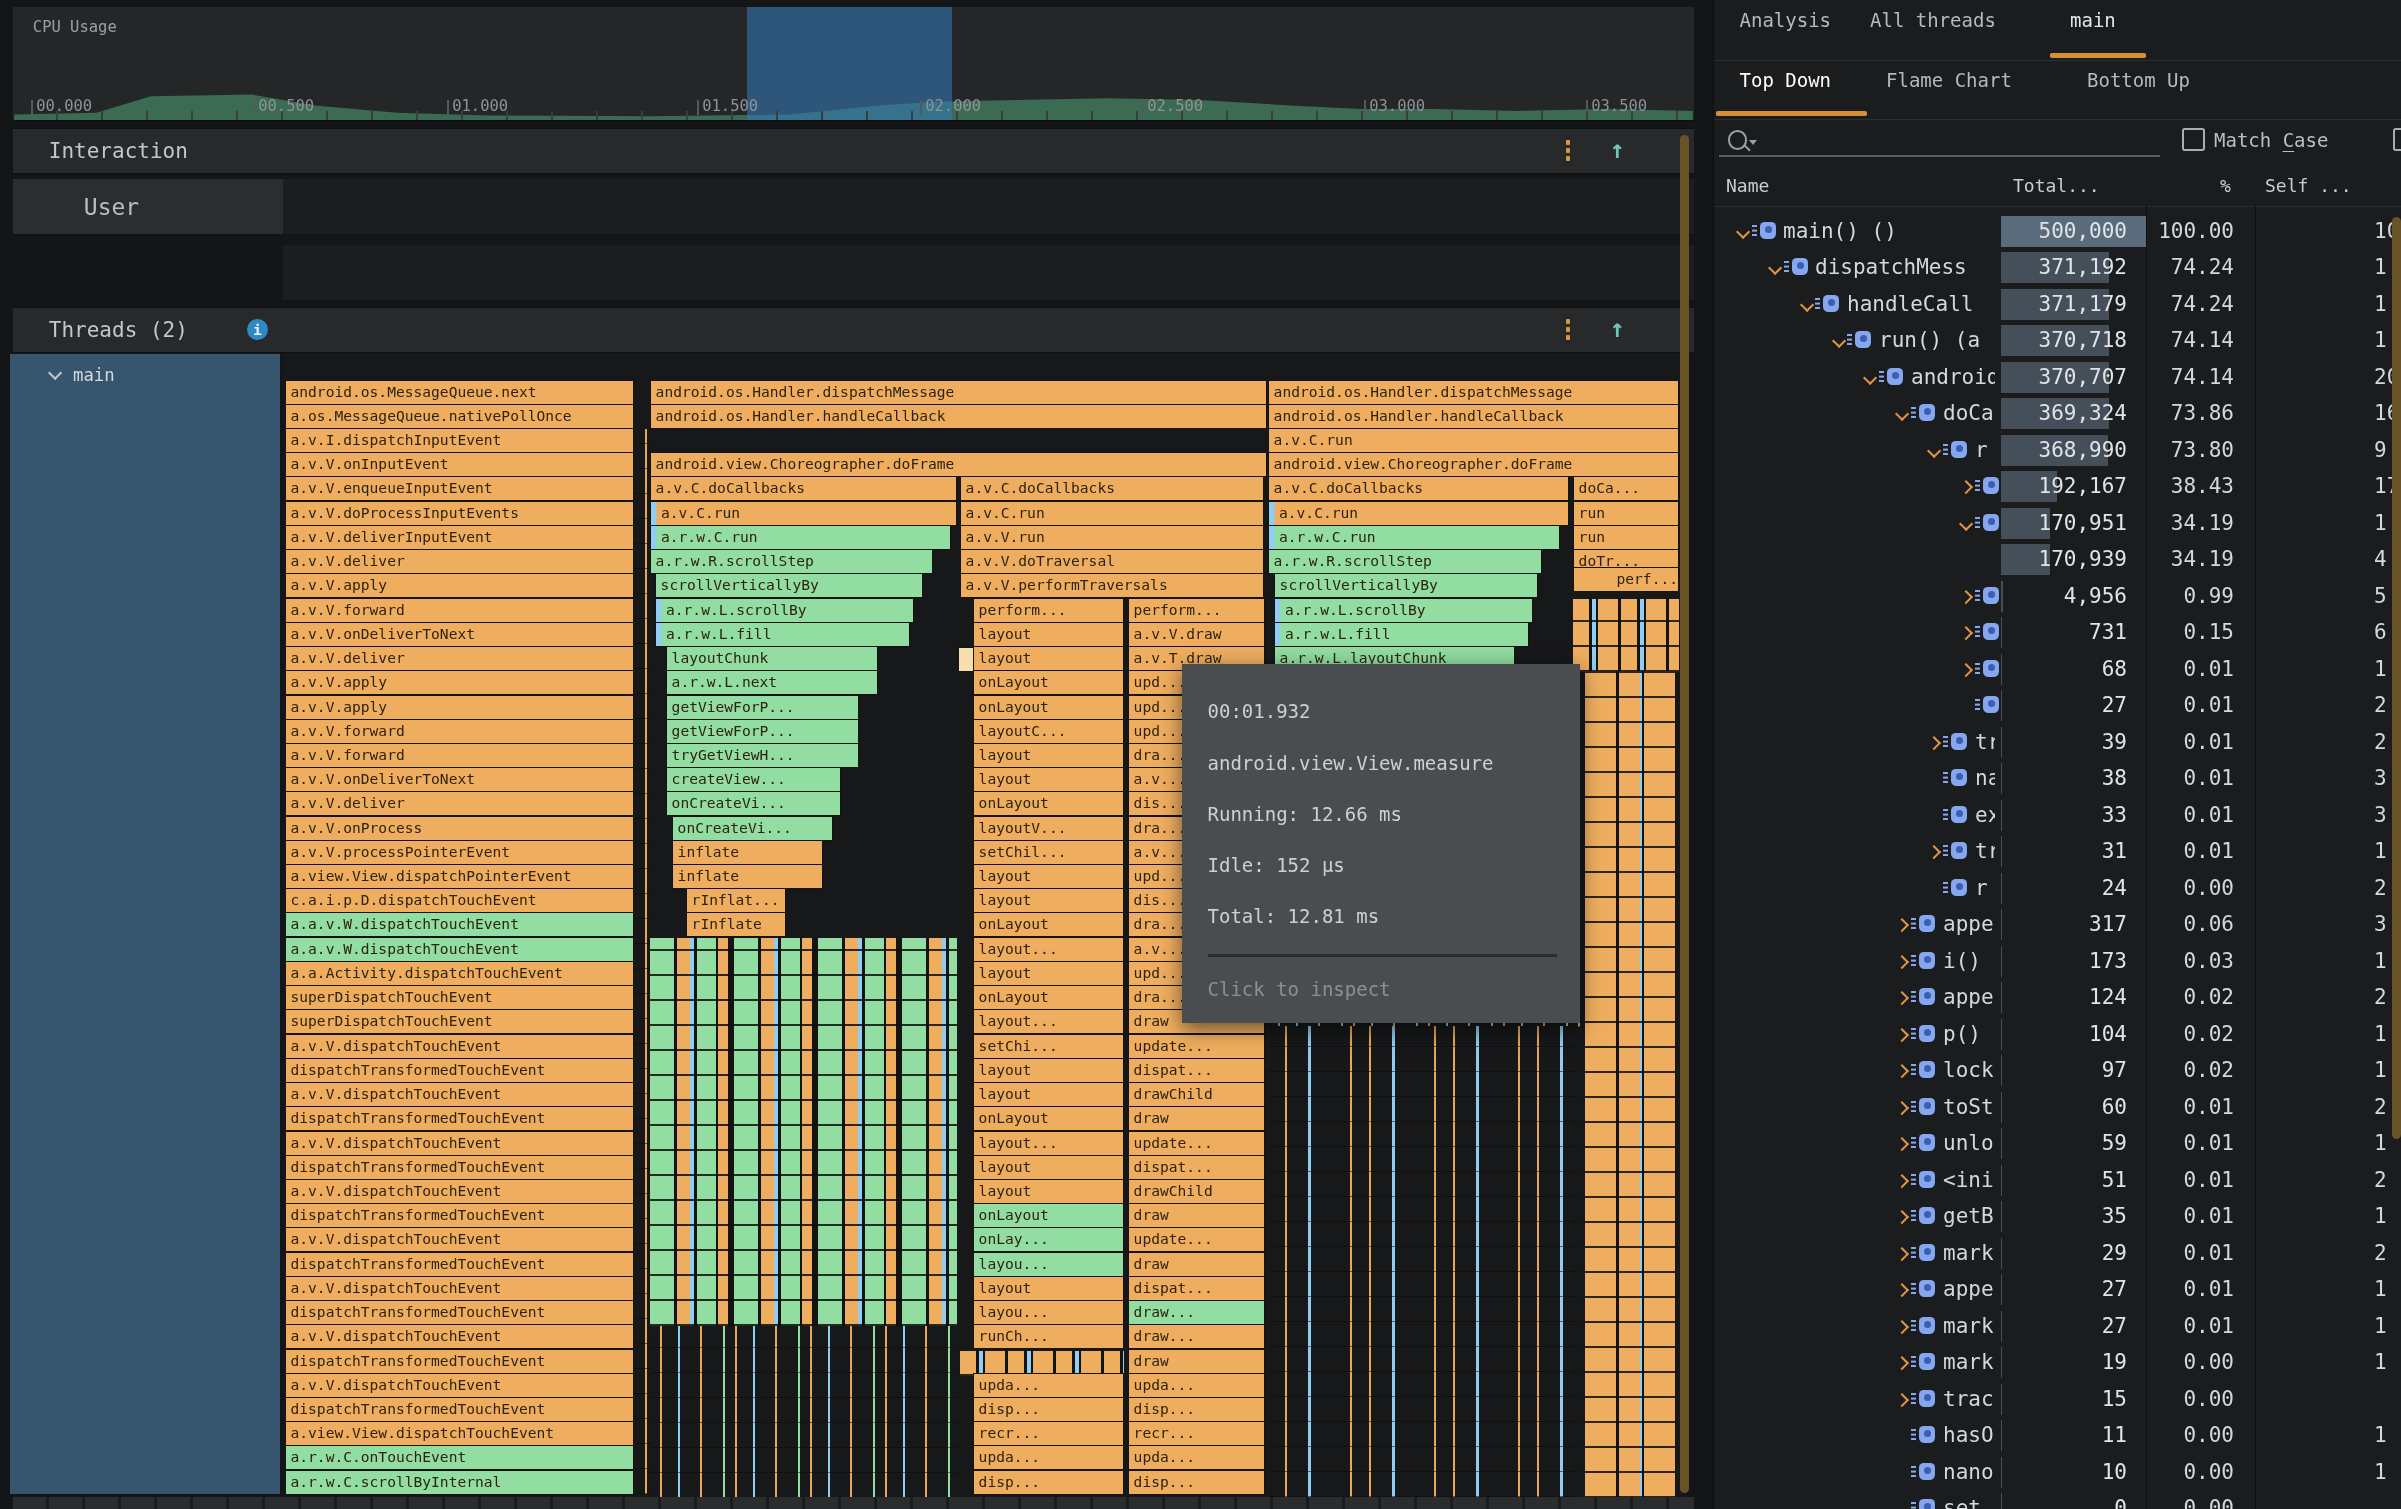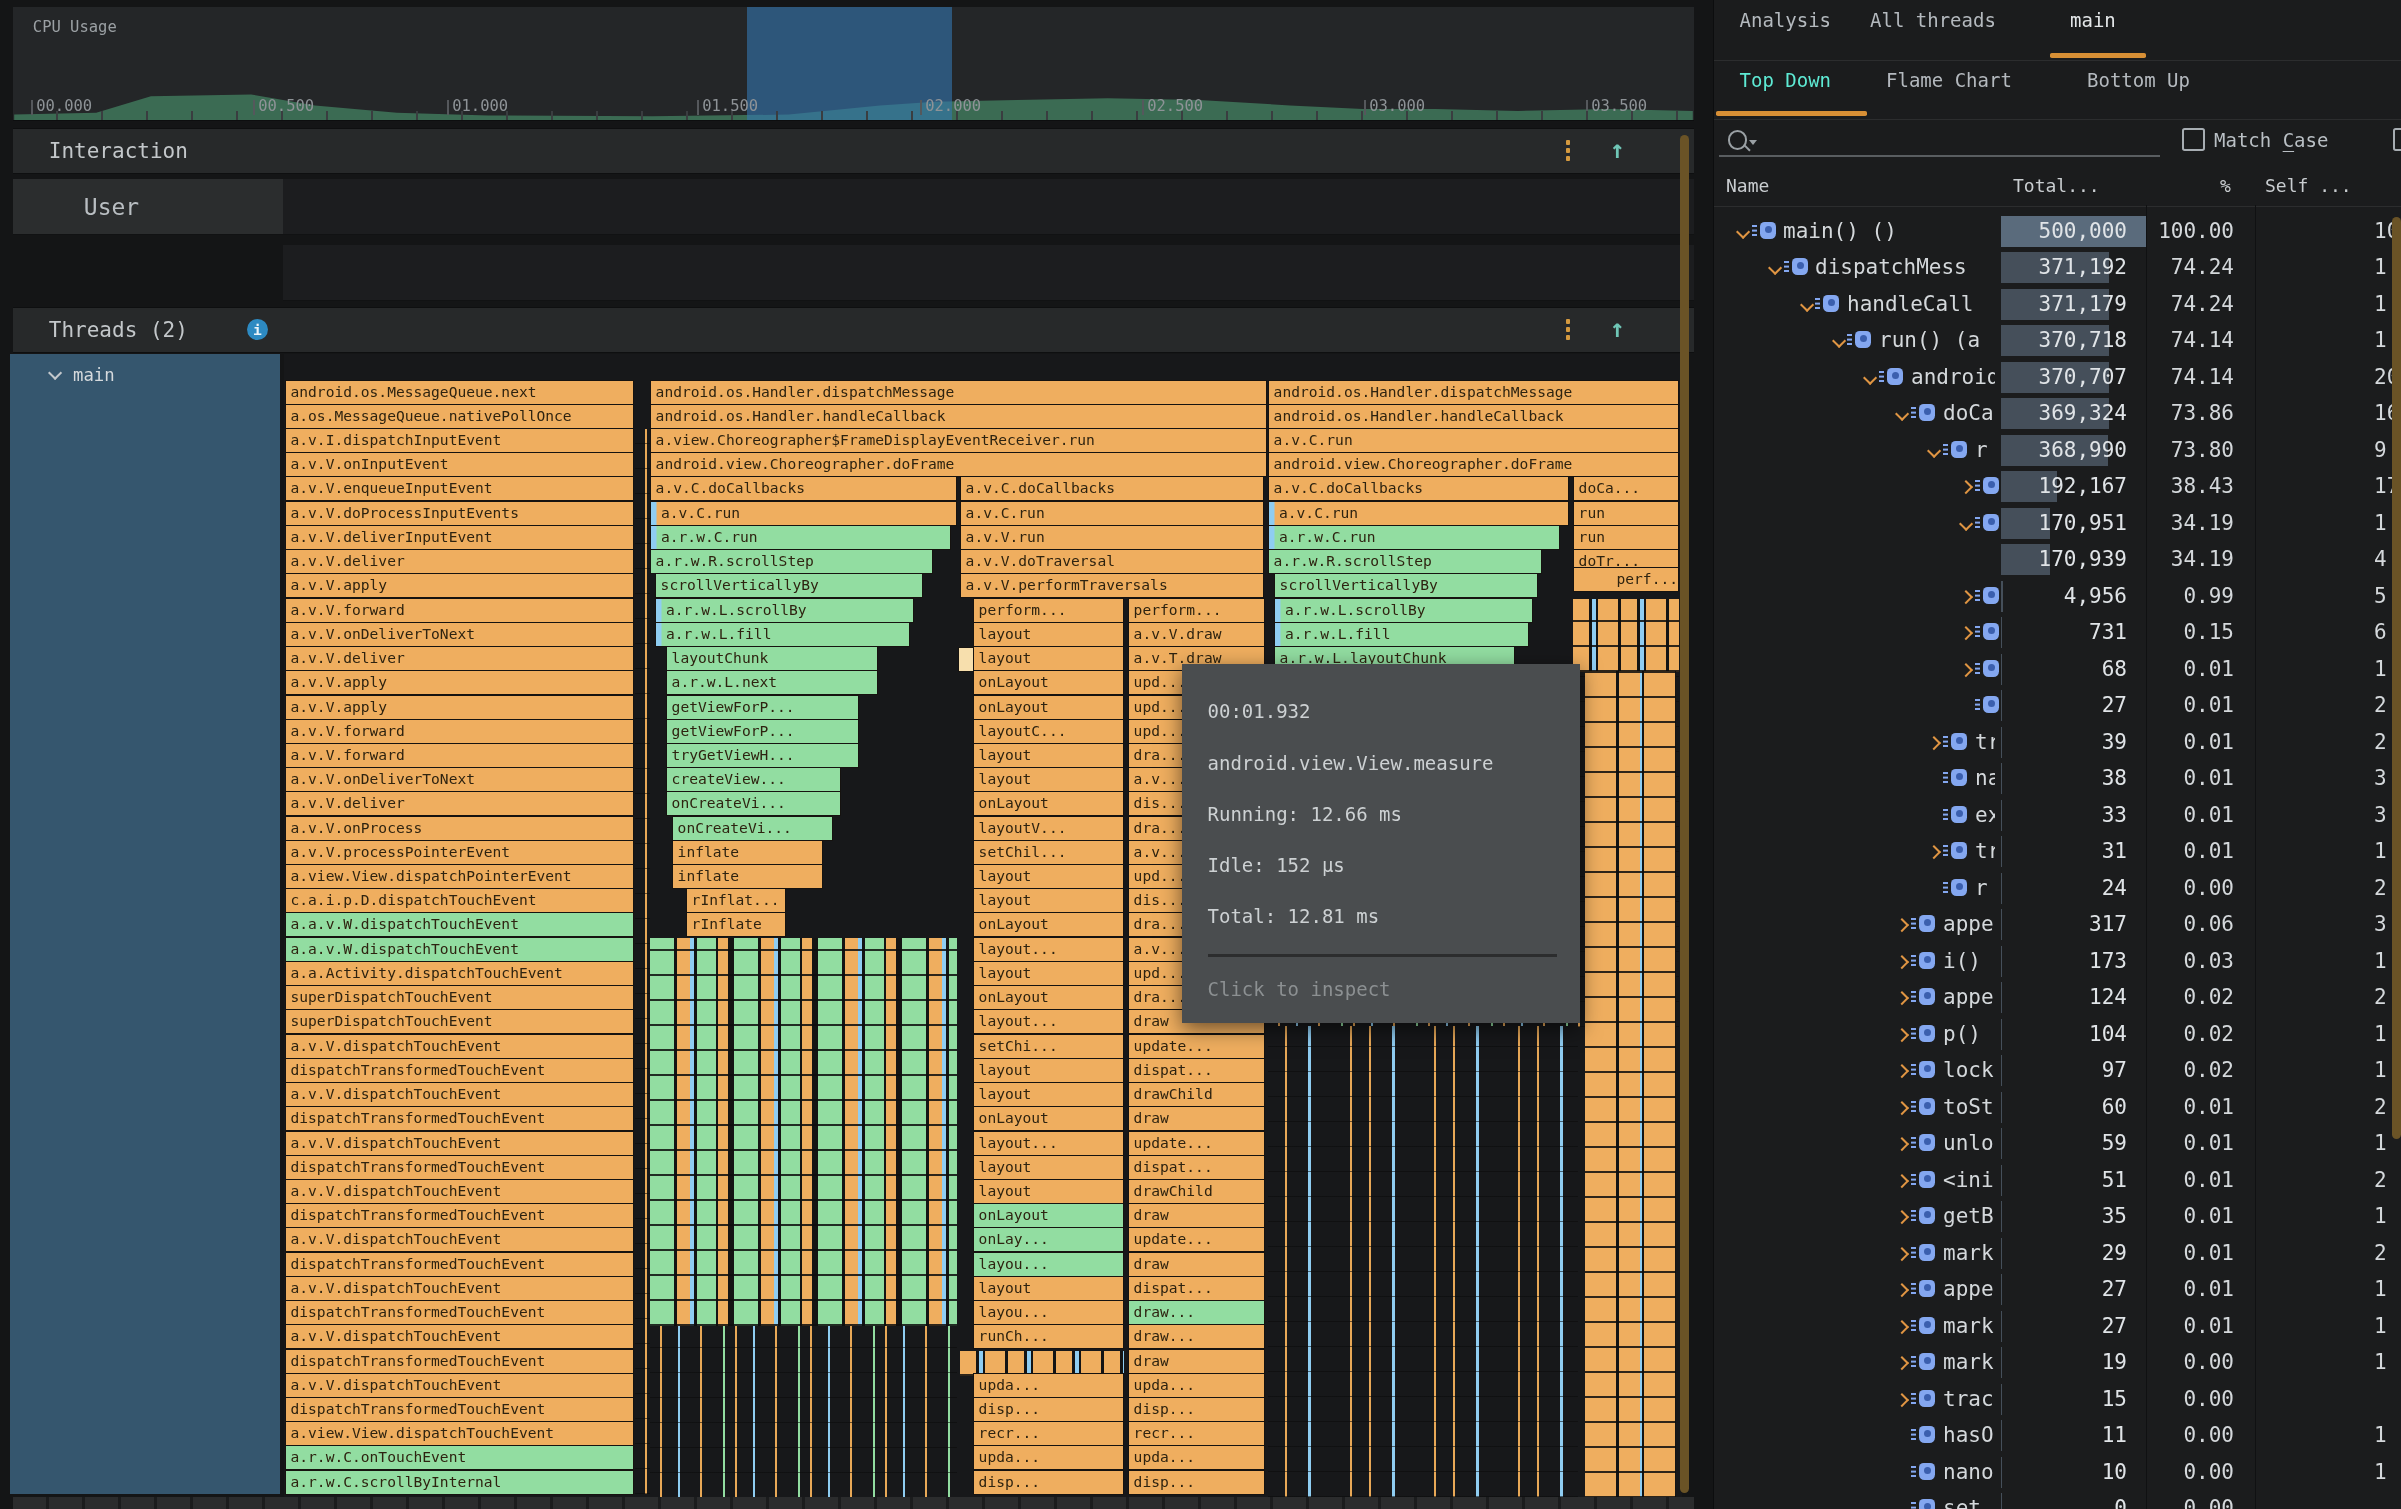--- a/index.html
+++ b/index.html
@@ -62,21 +62,21 @@
   .tip-line{left:25.5px;font-size:19px;color:#cdd1d3;white-space:nowrap;}
   #tip-divider{left:25.5px;top:290px;width:349px;height:2.7px;background:#2c2d2e;}
   #tip-hint{left:25.5px;top:314px;font-size:19px;color:#8c9092;}
   
   #right-panel{left:1713px;top:0;width:689px;height:1509px;background:#1b1c1d;border-left:0.9px solid #0c0d0e;}
   .rp-tab{position:absolute;top:9px;font-size:19px;color:#b4b9be;}
   .rp-tab.active{color:#e3e6e8;}
   .tab-underline{position:absolute;height:4.6px;background:#d78f35;border-radius:1.8px;}
   .rp-divider{position:absolute;left:0;width:689px;height:0.9px;background:#2c2d2e;}
   .vtab{position:absolute;top:69px;font-size:19px;color:#b4b9be;}
-  .vtab.active{color:#5eead4;}
+  .vtab.active{color:#ffffff;}
   #search-ic{left:13.7px;top:130px;width:15.5px;height:15.5px;border:2.3px solid #9aa0a4;border-radius:50%;}
   #search-ic:after{content:"";position:absolute;left:13.7px;top:14.6px;width:8.2px;height:2.3px;background:#9aa0a4;transform:rotate(45deg);}
   #search-caret{left:35px;top:140px;width:0;height:0;border-left:4.6px solid transparent;border-right:4.6px solid transparent;border-top:5.5px solid #9aa0a4;}
   #search-underline{left:4.6px;top:155px;width:441px;height:1.8px;background:#595d60;}
   .cbox{position:absolute;top:128px;width:19px;height:19px;border:2.3px solid #a7adb2;border-radius:2.7px;background:transparent;}
   #match-case{left:500px;top:129px;font-size:19px;color:#b9bfc4;}
   #match-case u{text-decoration:underline;text-underline-offset:3.6px;}
   .th{position:absolute;top:175px;font-size:18px;color:#c9cdd0;}
   #tree{position:absolute;left:0px;top:213px;width:689px;height:1297px;overflow:hidden;}
   .trow{position:absolute;left:0;width:689px;height:36px;}
@@ -223,21 +223,20 @@
       <div class="frame f-o" style="left: 0.9px; top: 946px; width: 349px;">dispatchTransformedTouchEvent</div>
       <div class="frame f-o" style="left: 0.9px; top: 970px; width: 349px;">a.v.V.dispatchTouchEvent</div>
       <div class="frame f-o" style="left: 0.9px; top: 995px; width: 349px;">dispatchTransformedTouchEvent</div>
       <div class="frame f-o" style="left: 0.9px; top: 1019px; width: 349px;">a.v.V.dispatchTouchEvent</div>
       <div class="frame f-o" style="left: 0.9px; top: 1043px; width: 349px;">dispatchTransformedTouchEvent</div>
       <div class="frame f-o" style="left: 0.9px; top: 1067px; width: 349px;">a.view.View.dispatchTouchEvent</div>
       <div class="frame f-g" style="left: 0.9px; top: 1091px; width: 349px;">a.r.w.C.onTouchEvent</div>
       <div class="frame f-g" style="left: 0.9px; top: 1116px; width: 349px;">a.r.w.C.scrollByInternal</div>
       <div class="frame f-o" style="left: 366px; top: 25.5px; width: 617px;">android.os.Handler.dispatchMessage</div>
       <div class="frame f-o" style="left: 366px; top: 50px; width: 617px;">android.os.Handler.handleCallback</div>
-      <div class="frame f-o" style="left: 366px; top: 74px; width: 617px;">a.view.Choreographer$FrameDisplayEventReceiver.run</div>
       <div class="frame f-o" style="left: 366px; top: 98px; width: 617px;">android.view.Choreographer.doFrame</div>
       <div class="frame f-o" style="left: 366px; top: 122px; width: 307px;">a.v.C.doCallbacks</div>
       <div class="frame f-o bl" style="left: 366px; top: 147px; width: 307px;">a.v.C.run</div>
       <div class="frame f-g bl" style="left: 366px; top: 171px; width: 301px;">a.r.w.C.run</div>
       <div class="frame f-g" style="left: 366px; top: 195px; width: 283px;">a.r.w.R.scrollStep</div>
       <div class="frame f-g" style="left: 371px; top: 219px; width: 268px;">scrollVerticallyBy</div>
       <div class="frame f-g bl" style="left: 371px; top: 244px; width: 259px;">a.r.w.L.scrollBy</div>
       <div class="frame f-g bl" style="left: 371px; top: 268px; width: 255px;">a.r.w.L.fill</div>
       <div class="frame f-g" style="left: 382px; top: 292px; width: 212px;">layoutChunk</div>
       <div class="frame f-g" style="left: 382px; top: 316px; width: 212px;">a.r.w.L.next</div>

